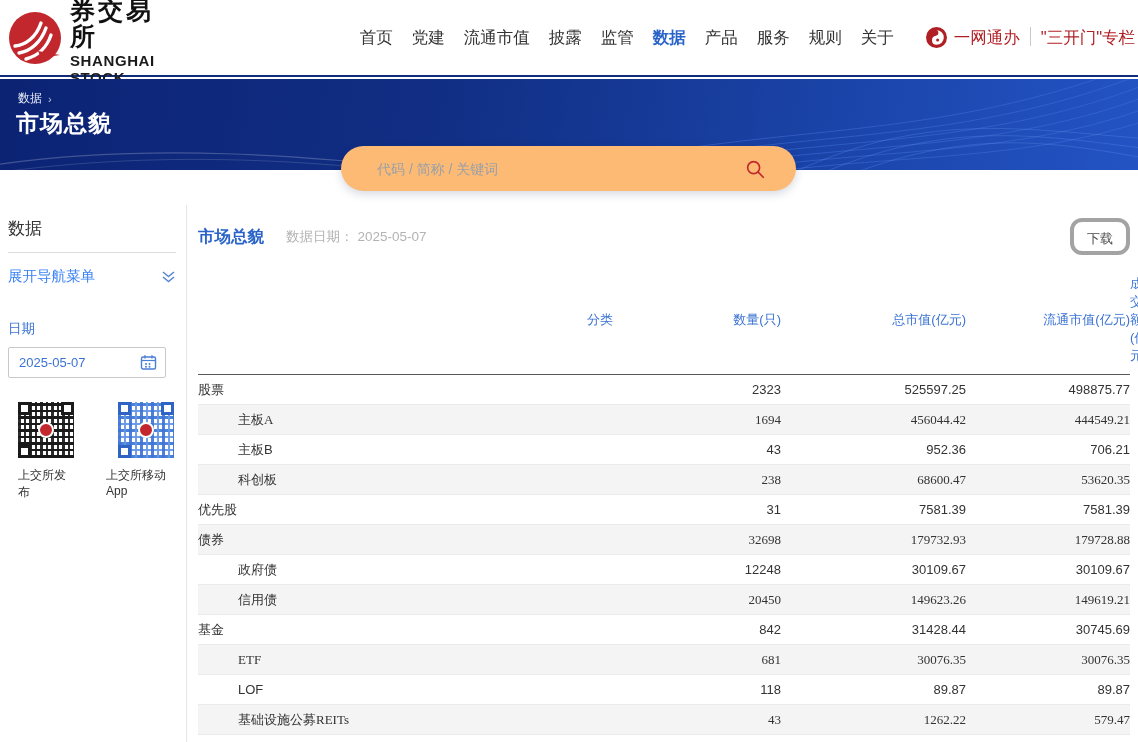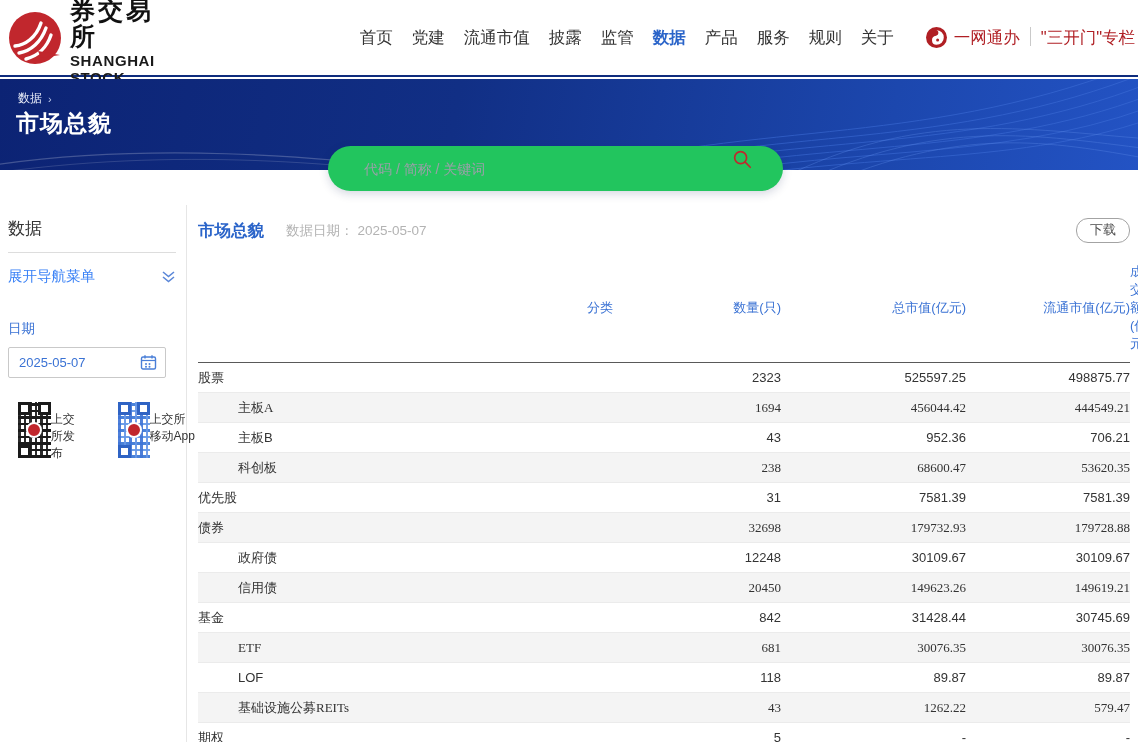--- a/index.html
+++ b/index.html
@@ -31,22 +31,22 @@
     background:linear-gradient(100deg,#0c2374 0%,#112f85 40%,#1c47ae 78%,#2353c4 100%); }
   .banner-waves { position:absolute; top:0; left:0; width:1138px; height:91px; }
   .breadcrumb { position:absolute; top:11px; left:18px; font-size:12px; color:#e8ecf8;
     display:flex; align-items:center; gap:6px; }
   .breadcrumb .bc-link { color:#e8ecf8; cursor:pointer; text-decoration:none; }
   .bc-chevron { font-size:11px; color:#bcc8ea; }
   .banner-title { position:absolute; top:29px; left:16px; font-size:23px; font-weight:700; color:#fff;
     letter-spacing:1px; }
 
   
-  .search-bar { position:absolute; top:146px; left:328px; width:455px; height:45px; background:#22c55e;
-    border-radius:23px; box-shadow:0 3px 10px rgba(20,40,90,0.18); z-index:5; display:flex; }
+  .search-bar { position:absolute; top:146px; left:341px; width:455px; height:45px; background:#fdba74;
+    border-radius:23px; box-shadow:0 3px 10px rgba(20,40,90,0.18); z-index:5; display:flex; align-items:center; }
   .search-input { flex:1; border:none; outline:none; background:transparent; margin-left:36px;
     font-size:14px; color:#333; font-family:"Liberation Sans", sans-serif; }
   .search-input::placeholder { color:#9aa0a8; }
   .search-btn { width:26px; height:26px; margin-right:28px; border:none; background:transparent;
     cursor:pointer; padding:0; display:flex; align-items:center; justify-content:center; }
 
   
   .sidebar { position:absolute; top:205px; left:0; width:187px; height:537px;
     border-right:1px solid #e6e6e6; padding:0 12px 0 8px; }
   .sidebar-title { font-size:17px; color:#333; margin-top:12px; }
@@ -56,21 +56,21 @@
   .expand-menu-label { font-size:14.5px; color:#3b82f6; }
   .date-label { font-size:13.5px; color:#3a72d4; margin-top:34px; }
   .date-picker { margin-top:9px; width:158px; height:31px; border:1px solid #c9c9c9; border-radius:2px;
     display:flex; align-items:center; background:#fff; }
   .date-input { flex:1; border:none; outline:none; font-size:13px; color:#3a72d4; margin-left:10px;
     width:90px; background:transparent; font-family:"Liberation Sans", sans-serif; }
   .calendar-btn { border:none; background:transparent; cursor:pointer; padding:0 8px 0 0;
     display:flex; align-items:center; }
 
   .qr-row { display:flex; gap:32px; margin-top:24px; margin-left:10px; }
-  .qr-item { display:flex; flex-direction:row; align-items:flex-start; }
+  .qr-item { display:flex; flex-direction:column; align-items:flex-end; }
   .qr-img { position:relative; width:56px; height:56px; background:#fff; }
   .qr-img.black { background:
       repeating-linear-gradient(90deg, rgba(26,26,26,.92) 0 3px, transparent 3px 6px, rgba(26,26,26,.92) 6px 8px, transparent 8px 11px),
       repeating-linear-gradient(0deg, #1a1a1a 0 3px, #fff 3px 7px, #1a1a1a 7px 9px, #fff 9px 13px); }
   .qr-img.blue { background:
       repeating-linear-gradient(90deg, rgba(63,116,214,.92) 0 3px, transparent 3px 6px, rgba(102,150,230,.92) 6px 8px, transparent 8px 11px),
       repeating-linear-gradient(0deg, #4a82d9 0 3px, #fff 3px 7px, #6fa0e8 7px 9px, #fff 9px 13px); }
   .qr-finder { position:absolute; width:13px; height:13px; border:3px solid #1a1a1a; background:#fff; }
   .qr-img.blue .qr-finder { border-color:#2f63c4; }
   .qr-finder.tl { top:0; left:0; } .qr-finder.tr { top:0; right:0; } .qr-finder.bl { bottom:0; left:0; }
@@ -78,22 +78,22 @@
     border-radius:50%; background:#c1272d; border:2px solid #fff; }
   .qr-label { font-size:12px; color:#333; margin-top:9px; }
 
   
   .main-content { position:absolute; top:205px; left:187px; width:951px; height:537px;
     padding:0 8px 0 11px; }
   .content-head { display:flex; align-items:center; margin-top:13px; }
   .content-title { font-size:16.5px; font-weight:700; color:#2a64c9; }
   .date-caption { font-size:13.5px; color:#b3b3b3; margin-left:22px; }
   .date-caption .dc-val { margin-left:4px; }
-  .download-button { margin-left:auto; border:1px solid #a3a3a3; background:#fff; color:#4a4a4a;
-    font-size:13px; padding:2px 13px 3px 13px; border-radius:12px; cursor:pointer;
+  .download-button { margin-left:auto; border:4px solid #a3a3a3; background:#fff; color:#4a4a4a;
+    font-size:13px; padding:8px 13px 3px 13px; border-radius:12px; cursor:pointer;
     font-family:"Liberation Sans", sans-serif; }
 
   table.market { width:100%; border-collapse:collapse; margin-top:10px; table-layout:fixed; }
   table.market th { font-size:13px; font-weight:400; color:#3a72d4; text-align:right;
     padding:10px 0 9px 0; border-bottom:1px solid #595959; }
   table.market th:first-child { text-align:right; }
   table.market td { font-size:13px; color:#333; text-align:right; height:30px; padding:0;
     border-bottom:1px solid #ebebeb; white-space:nowrap; overflow:hidden; }
   table.market td.cat { text-align:left; }
   table.market td.cat.lv1 { padding-left:40px; }

